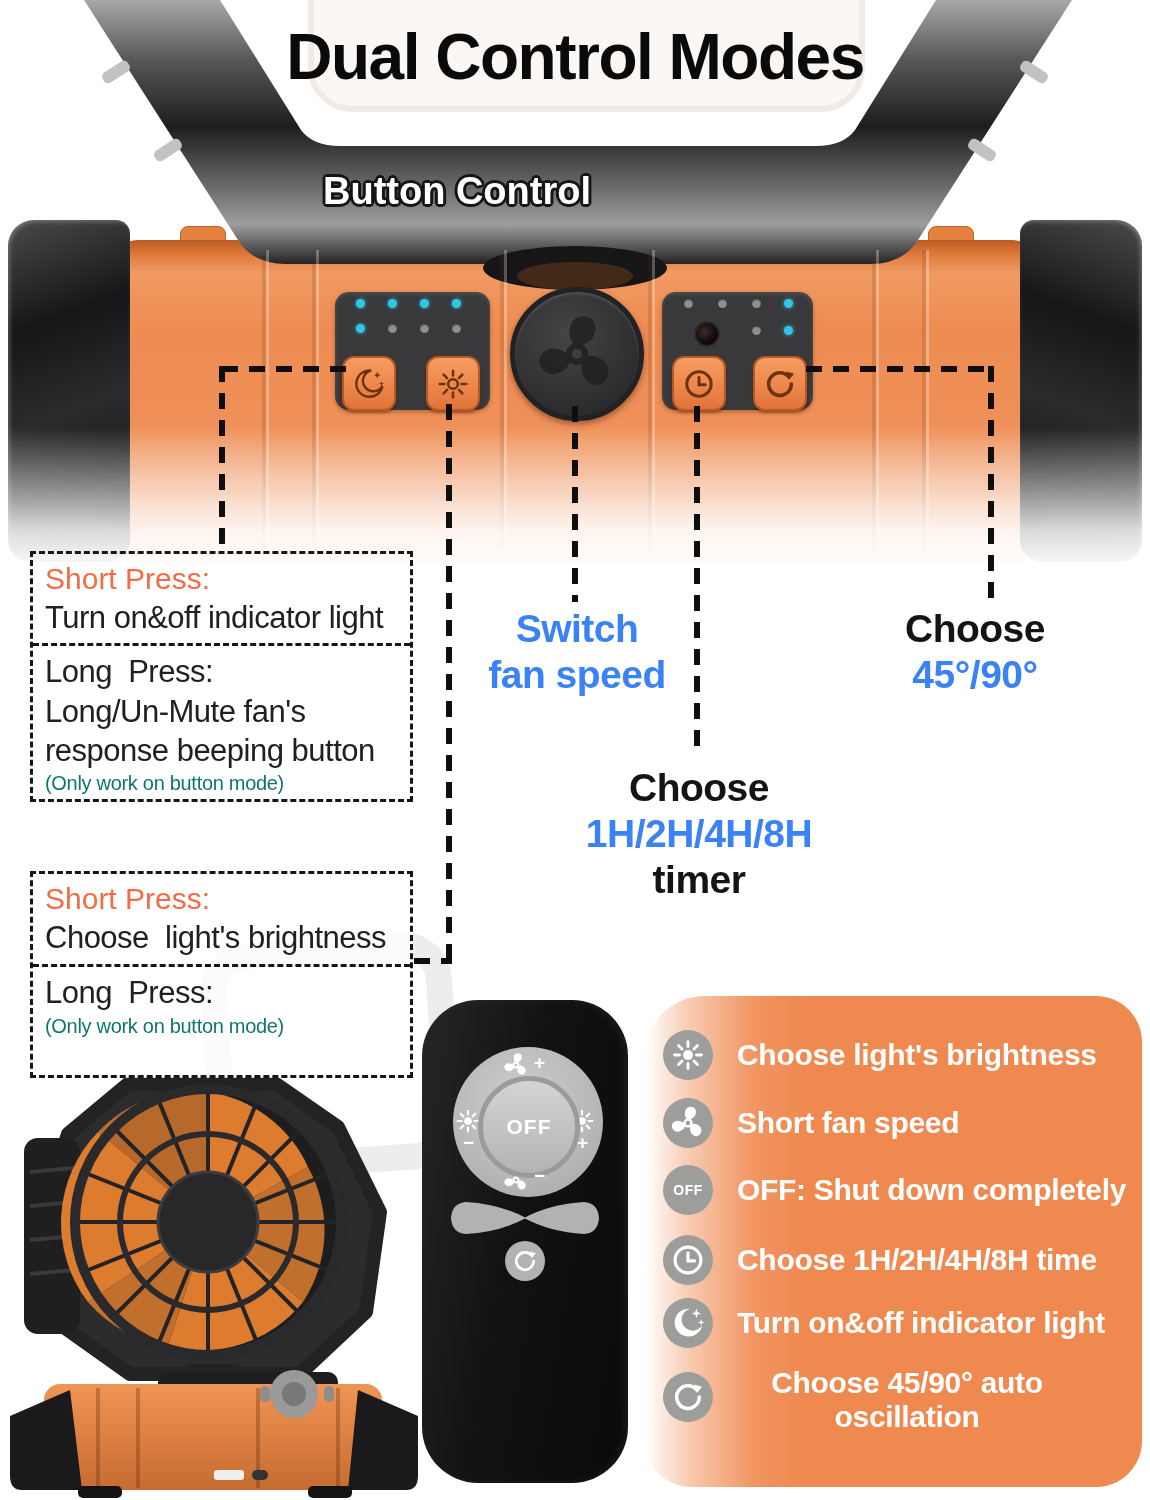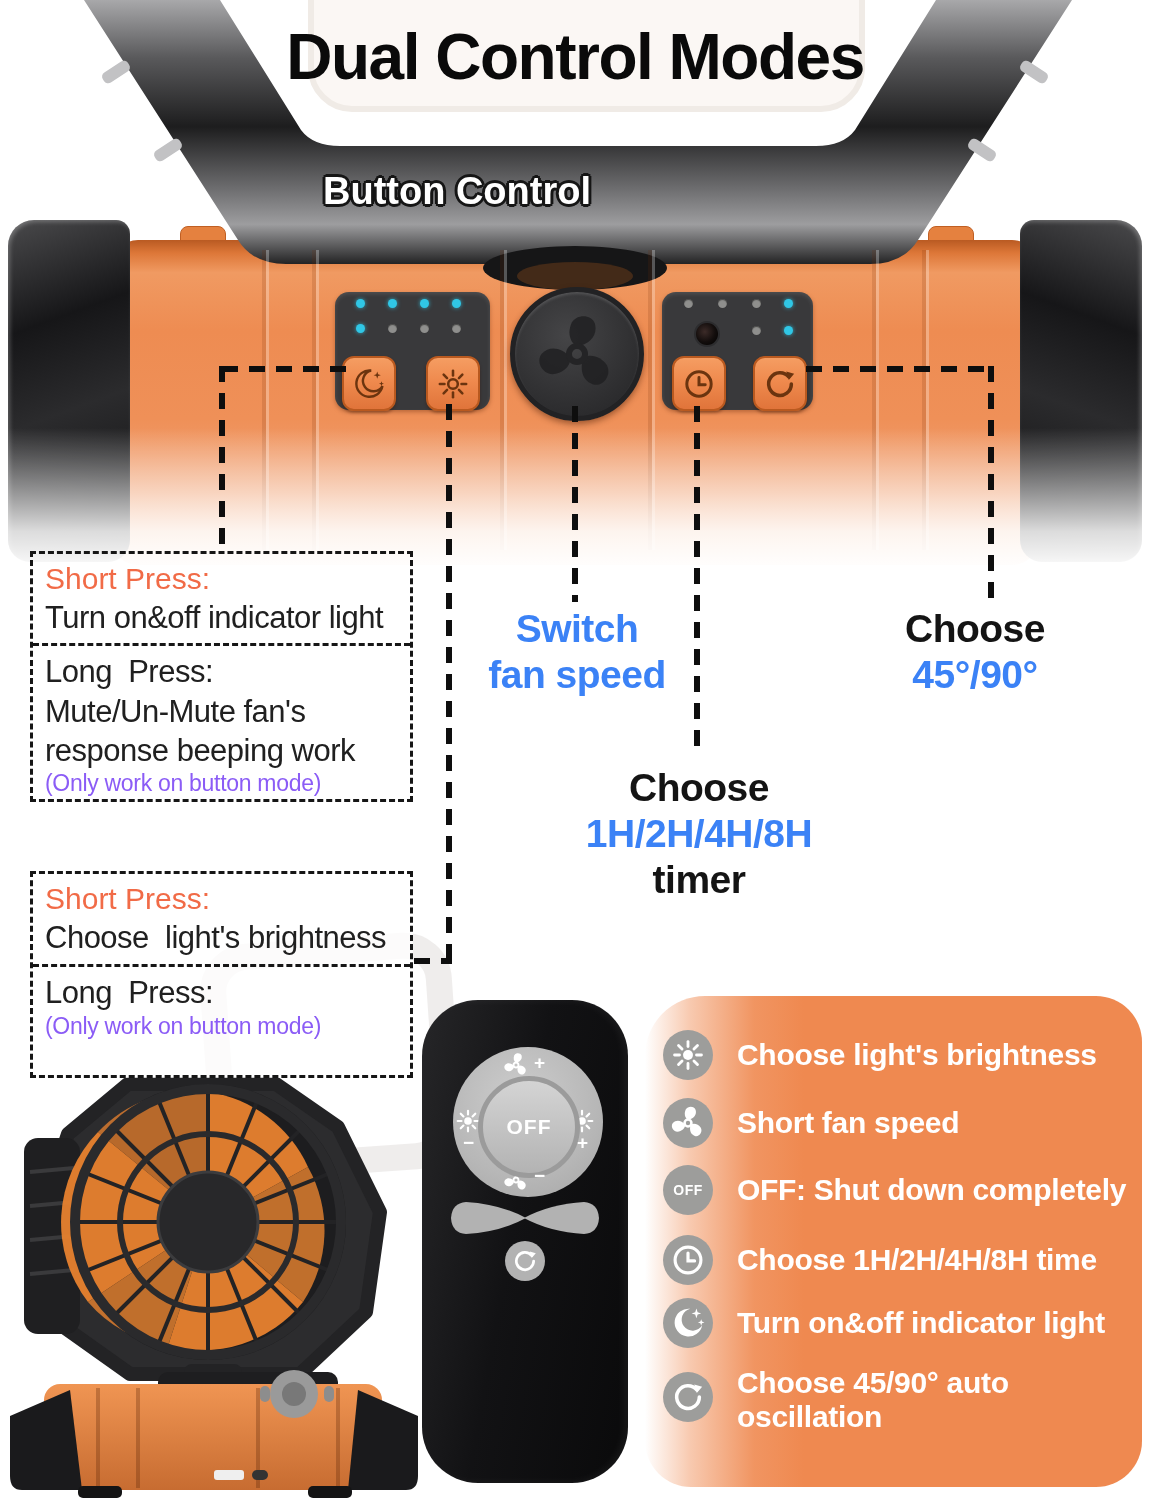--- a/index.html
+++ b/index.html
@@ -62,21 +62,21 @@
   
   .dl-h{height:6px;background:repeating-linear-gradient(90deg,#0e0e0e 0 16px,transparent 16px 27px);z-index:10;}
   .dl-v{width:6px;background:repeating-linear-gradient(180deg,#0e0e0e 0 16px,transparent 16px 27px);z-index:10;}
 
   
   .dbox{border:3px dashed #161616;z-index:11;box-sizing:border-box;}
   .dbox .sec{box-sizing:border-box;padding:6px 10px 0 12px;}
   .dbox .sec-a{border-bottom:3px dashed #161616;}
   .press-label{font-size:30px;line-height:38px;color:#f16b47;white-space:pre-wrap;}
   .press-text{font-size:31px;line-height:40px;color:#202020;white-space:pre-wrap;letter-spacing:-0.5px;}
-  .press-note{font-size:23px;line-height:26px;color:#8b5cf6;letter-spacing:-0.3px;}
+  .press-note{font-size:20px;line-height:26px;color:#0f766e;letter-spacing:-0.3px;}
 
   
   .callout{z-index:11;text-align:center;font-weight:700;font-size:39px;line-height:46px;
     letter-spacing:-0.5px;color:#141414;}
   .callout .orange{color:#3b82f6;}
 
   
   .ghost-handle{left:205px;top:938px;width:200px;height:185px;border:26px solid #dcd8d4;
     border-radius:48px;transform:rotate(-4deg);opacity:0.45;z-index:9;}
 
@@ -101,21 +101,21 @@
 
   
   .legend{left:645px;top:996px;width:497px;height:491px;z-index:9;
     border-radius:60px 46px 46px 46px;
     background:linear-gradient(90deg,rgba(239,137,80,0) 0%,rgba(239,137,80,0.45) 9%,
       rgba(239,137,80,0.9) 22%,#ef8950 32%);}
   .lrow-icon{position:absolute;left:18px;width:50px;height:50px;border-radius:50%;
     background:#9d9d9b;display:flex;align-items:center;justify-content:center;color:#fff;}
   .lrow-text{position:absolute;left:92px;color:#fff;font-weight:700;font-size:30px;
     line-height:34px;letter-spacing:-0.3px;white-space:nowrap;}
-  .lrow-text.wrap{white-space:normal;width:340px;}
+  .lrow-text.wrap{white-space:normal;width:340px;text-align:center;}
   .off-mini{font-size:14px;font-weight:700;letter-spacing:0.5px;}
 
   .ic{display:block;}
 </style>
 </head>
 <body>
 
 <svg width="0" height="0" style="position:absolute">
   <defs>
     <path id="petal" d="M0,-2.1 C3.9,-2.9 6,-5.6 5.1,-8.7 C4.1,-11.3 0.1,-11.5 -1.5,-9 C-2.7,-6.5 -2.3,-3.5 0,-2.1 Z"></path>
@@ -274,22 +274,22 @@
   <div class="abs dl-h" style="left:806px;top:366px;width:186px"></div>
   <div class="abs dl-v" style="left:988px;top:366px;height:236px"></div>
 
   <div class="abs dbox" style="left:30px;top:551px;width:383px;height:251px">
     <div class="sec sec-a" style="height:92px">
       <div class="press-label">Short Press:</div>
       <div class="press-text">Turn on&amp;off indicator light</div>
     </div>
     <div class="sec">
       <div class="press-text">Long  Press:</div>
-      <div class="press-text">Mute/Un-Mute fan's</div>
-      <div class="press-text" style="line-height:38px">response beeping work</div>
+      <div class="press-text">Long/Un-Mute fan's</div>
+      <div class="press-text" style="line-height:38px">response beeping button</div>
       <div class="press-note">(Only work on button mode)</div>
     </div>
   </div>
 
   <div class="abs ghost-handle"></div>
   <div class="abs dbox" style="left:30px;top:871px;width:383px;height:207px;background:rgba(255,255,255,0.78)">
     <div class="sec sec-a" style="height:93px">
       <div class="press-label">Short Press:</div>
       <div class="press-text">Choose  light's brightness</div>
     </div>

